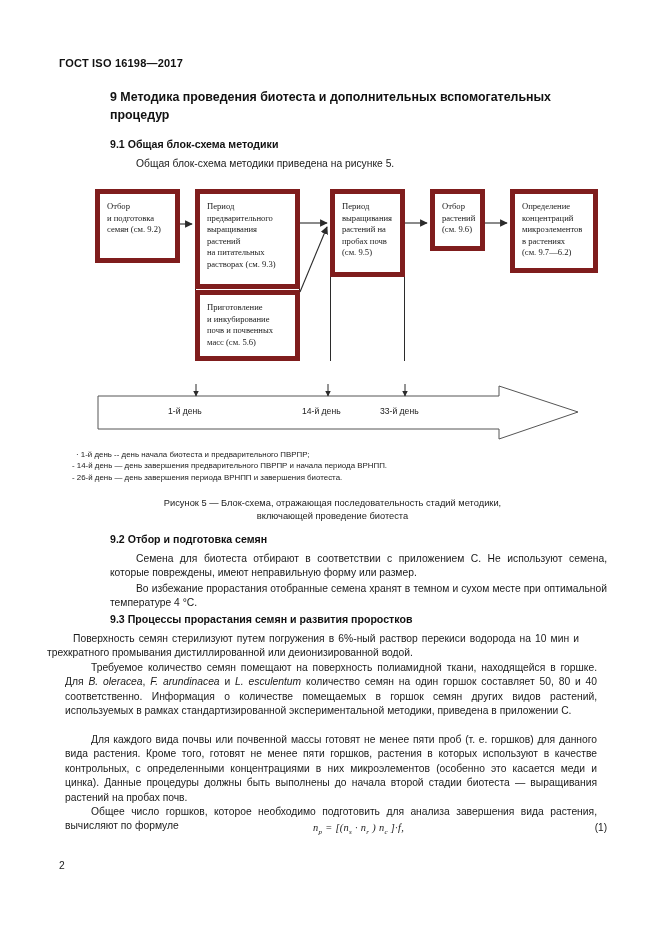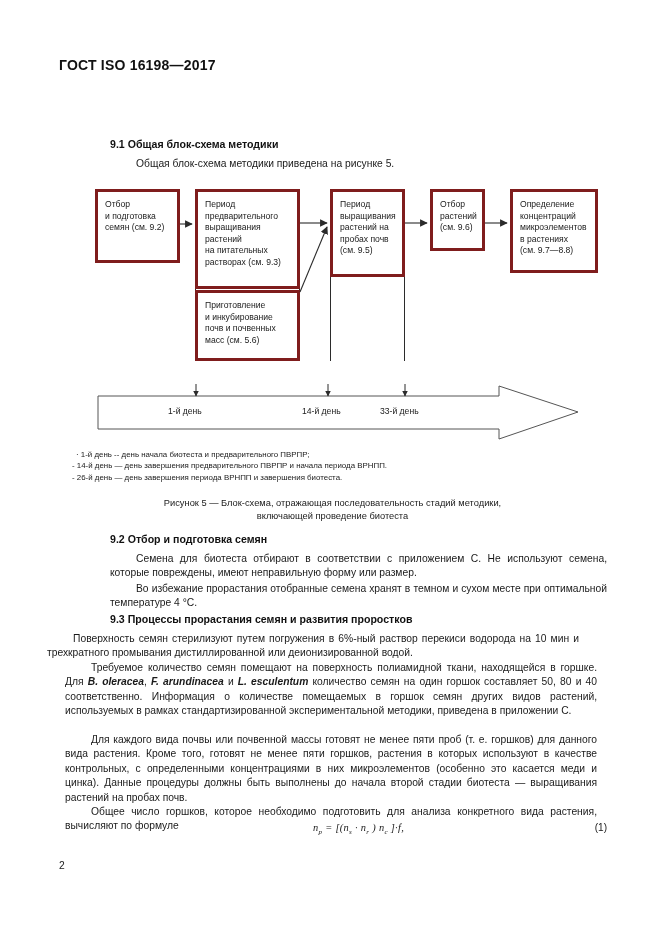--- a/index.html
+++ b/index.html
@@ -17,21 +17,21 @@
     height: 935px;
     background: #ffffff;
     overflow: hidden;
   }
 
   
   .doc-header {
     position: absolute;
     left: 59px;
     top: 57px;
-    font-size: 14px;
+    font-size: 11px;
     font-weight: bold;
     letter-spacing: 0.2px;
     color: #111;
   }
 
   
   .clause-title {
     position: absolute;
     left: 110px;
     top: 88px;
@@ -61,40 +61,41 @@
   .indent { text-indent: 26px; }
 
   .p-intro { left: 110px; top: 157px; width: 495px; }
   .p-92a   { left: 110px; top: 552px; width: 497px; }
   .p-92b   { left: 110px; top: 582px; width: 497px; }
   .p-93a   { left: 47px;  top: 632px; width: 532px; }
   .p-93b   { left: 65px;  top: 661px; width: 532px; }
   .p-93c   { left: 65px;  top: 733px; width: 532px; }
   .p-93d   { left: 65px;  top: 805px; width: 532px; }
 
-  .ital { font-style: italic; font-weight: bold; }
+  .ital { font-style: italic; }
 
   
   .flow {
     position: absolute;
     left: 0;
     top: 0;
     width: 661px;
     height: 935px;
     pointer-events: none;
   }
   .fbox {
     position: absolute;
     box-sizing: border-box;
-    border: 3px solid #7f1d1d;
+    border: 5px solid #7f1d1d;
     background: #ffffff;
     font-size: 8.6px;
     line-height: 11.6px;
     color: #1a1a1a;
     padding: 7px 0 0 7px;
+    font-family: Liberation Serif, serif;
   }
 
   
   .tl-label {
     position: absolute;
     font-size: 8.6px;
     color: #1a1a1a;
     white-space: nowrap;
   }
 
@@ -160,20 +161,21 @@
     color: #1a1a1a;
   }
 </style>
 </head>
 <body>
 
 <div class="page">
 
   <div class="doc-header">ГОСТ ISO 16198—2017</div>
 
+  <div class="clause-title">9 Методика проведения биотеста и дополнительных вспомогательных процедур</div>
 
   <div class="sub-head h-91">9.1 Общая блок-схема методики</div>
   <div class="para p-intro indent">Общая блок-схема методики приведена на рисунке 5.</div>
 
   <div class="flow">
 
     <div class="fbox" style="left:95px; top:189px; width:85px; height:74px;">
       <span style="white-space:pre-line">Отбор
 и подготовка
 семян (см. 9.2)</span>
@@ -215,21 +217,21 @@
       <span style="white-space:pre-line">Отбор
 растений
 (см. 9.6)</span>
     </div>
 
     <div class="fbox" style="left:510px; top:189px; width:88px; height:84px;">
       <span style="white-space:pre-line">Определение
 концентраций
 микроэлементов
 в растениях
-(см. 9.7—8.8)</span>
+(см. 9.7—6.2)</span>
     </div>
 
     <svg width="661" height="935" style="position:absolute;left:0;top:0;">
       <defs>
         <marker id="ah" viewBox="0 0 10 10" refX="9" refY="5" markerWidth="7" markerHeight="7" orient="auto-start-reverse">
           <path d="M 0 0 L 10 5 L 0 10 z" fill="#2b2b2b"></path>
         </marker>
         <marker id="ahs" viewBox="0 0 10 10" refX="9" refY="5" markerWidth="5.5" markerHeight="5.5" orient="auto-start-reverse">
           <path d="M 0 0 L 10 5 L 0 10 z" fill="#2b2b2b"></path>
         </marker>
@@ -275,21 +277,21 @@
   <div class="sub-head h-93">9.3 Процессы прорастания семян и развития проростков</div>
 
   <div class="para p-93a indent justify">Поверхность семян стерилизуют путем погружения в 6%-ный раствор перекиси водорода на 10 мин и трехкратного промывания дистиллированной или деионизированной водой.</div>
 
   <div class="para p-93b indent justify">
     <span>Требуемое количество семян помещают на поверхность полиамидной ткани, находящейся в горшке. Для </span><span class="ital">B. oleracea</span><span>, </span><span class="ital">F. arundinacea</span><span> и </span><span class="ital">L. esculentum</span><span> количество семян на один горшок составляет 50, 80 и 40 соответственно. Информация о количестве помещаемых в горшок семян других видов растений, используемых в рамках стандартизированной экспериментальной методики, приведена в приложении С.</span>
   </div>
 
   <div class="para p-93c indent justify">Для каждого вида почвы или почвенной массы готовят не менее пяти проб (т. е. горшков) для данного вида растения. Кроме того, готовят не менее пяти горшков, растения в которых используют в качестве контрольных, с определенными концентрациями в них микроэлементов (особенно это касается меди и цинка). Данные процедуры должны быть выполнены до начала второй стадии биотеста — выращивания растений на пробах почв.</div>
 
-  <div class="para p-93d indent justify">Общее число горшков, которое необходимо подготовить для анализа конкретного вида растения, вычисляют по формуле</div>
+  <div class="para p-93d indent justify">Общее число горшков, которое необходимо подготовить для анализа завершения вида растения, вычисляют по формуле</div>
 
   <div class="formula">
     <span class="fml"><span>n</span><sub>p</sub><span> = [(</span><span>n</span><sub>s</sub><span> · </span><span>n</span><sub>r</sub><span> ) </span><span>n</span><sub>c</sub><span> ]·</span><span>f</span><span>,</span></span>
     <span class="eqno">(1)</span>
   </div>
 
   <div class="page-no">2</div>
 
 </div>
 

